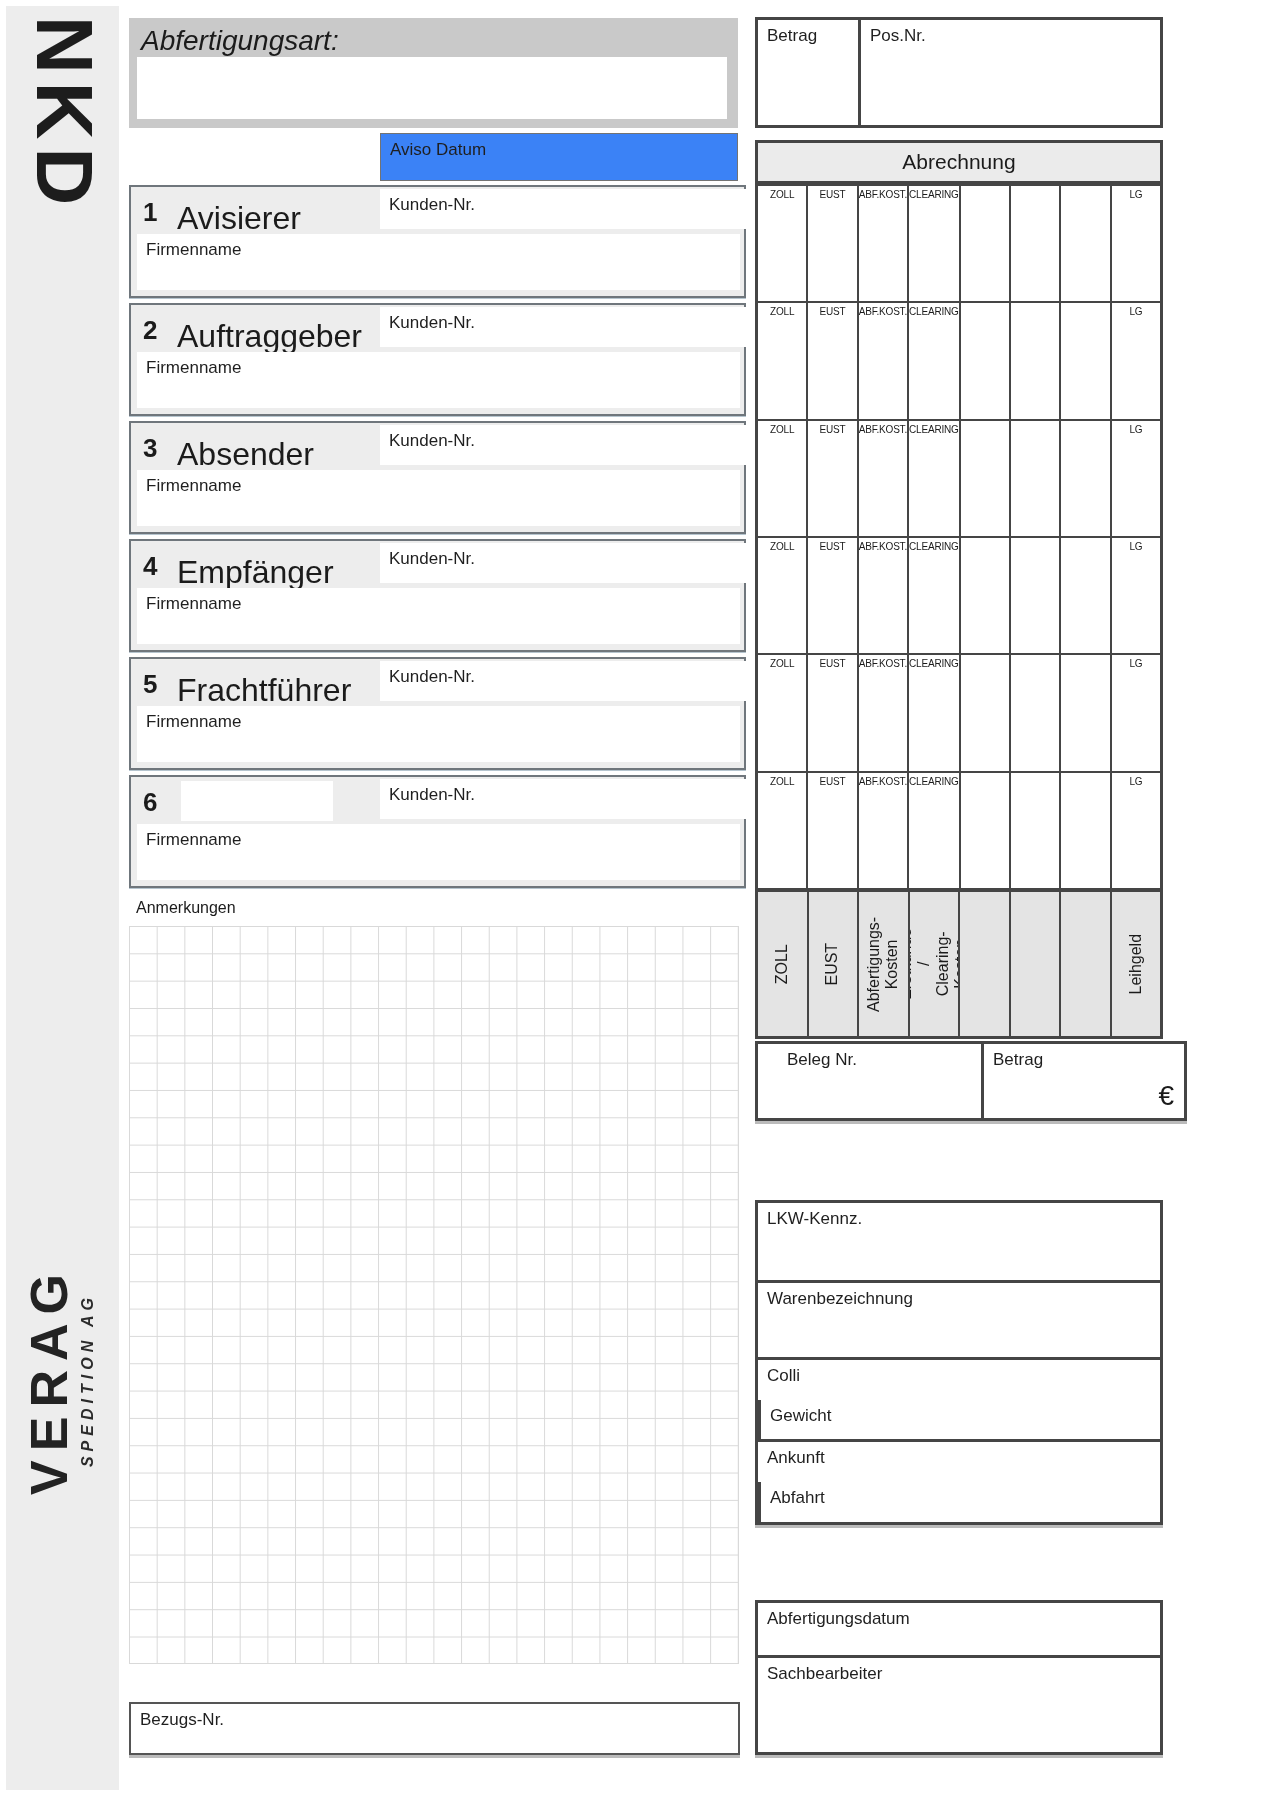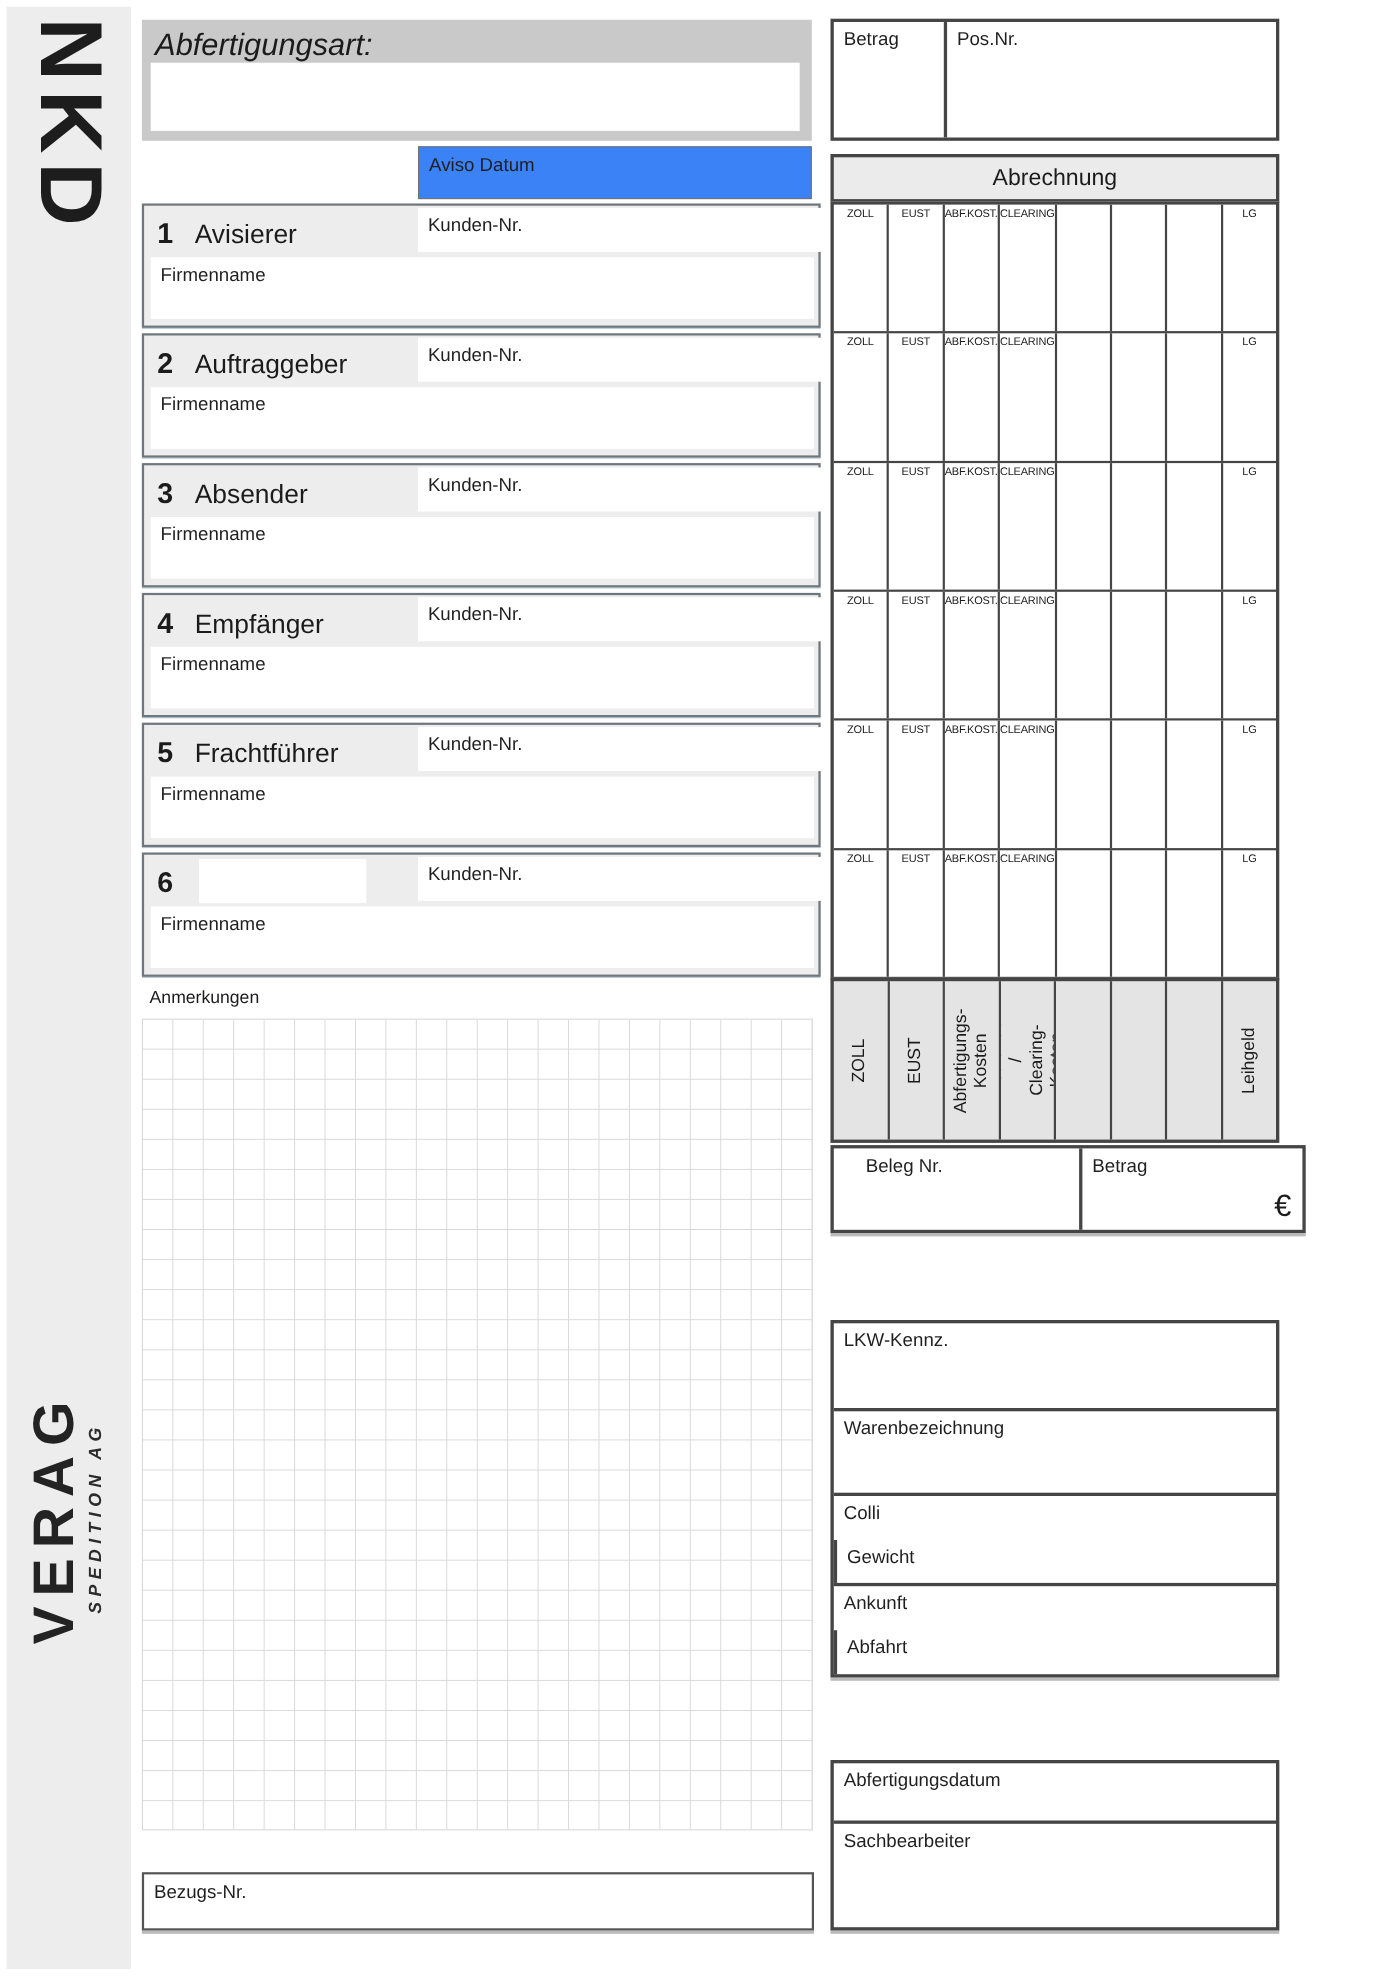--- a/index.html
+++ b/index.html
@@ -46,21 +46,21 @@
   .beleg{left:755px;top:1041px;width:432px;height:80px;border:3px solid #454545;background:#fff;
          box-shadow:0 3px 0 rgba(60,60,60,.35);display:flex;padding-left:20px;}
   .belegcell{position:relative;width:203px;border-right:3px solid #454545;}
   .betragcell{position:relative;flex:1;}
   .euro{position:absolute;right:10px;bottom:6px;font-size:28px;}
 
   
   .psec{position:absolute;left:129px;width:613px;height:109px;background:#ededed;
         border:2px solid #6f767c;box-shadow:0 1px 0 rgba(110,140,160,.5);}
   .pnum{position:absolute;left:12px;top:10px;font-size:26px;font-weight:bold;}
-  .plabel{position:absolute;left:46px;top:13px;font-size:24px;}
+  .plabel{position:absolute;left:46px;top:13px;font-size:32px;}
   .plabel-box{position:absolute;left:50px;top:4px;width:152px;height:40px;background:#fff;}
   .kdbox{position:absolute;left:249px;top:2px;width:353px;height:40px;background:#fff;padding-left:16px;}
   .fnbox{position:absolute;left:6px;top:47px;right:4px;height:56px;background:#fff;}
 
   
   .anmlabel{left:136px;top:899px;font-size:16px;}
   .anmgrid{left:129px;top:926px;width:610px;height:738px;border:1px solid #d9d9d9;
     background-image:linear-gradient(to right,#d9d9d9 1px,transparent 1px),
                      linear-gradient(to bottom,#d9d9d9 1px,transparent 1px);
     background-size:27.68px 27.33px;background-position:-1px -1px;}

